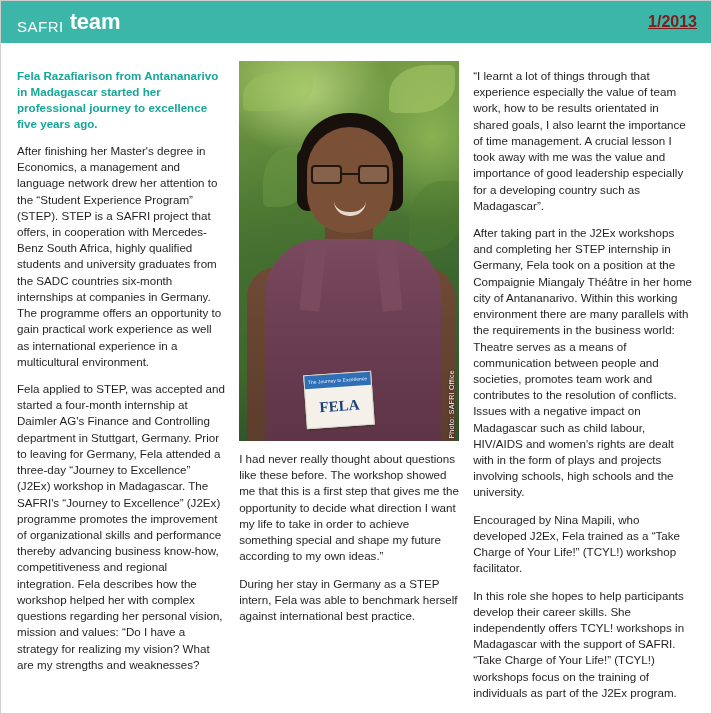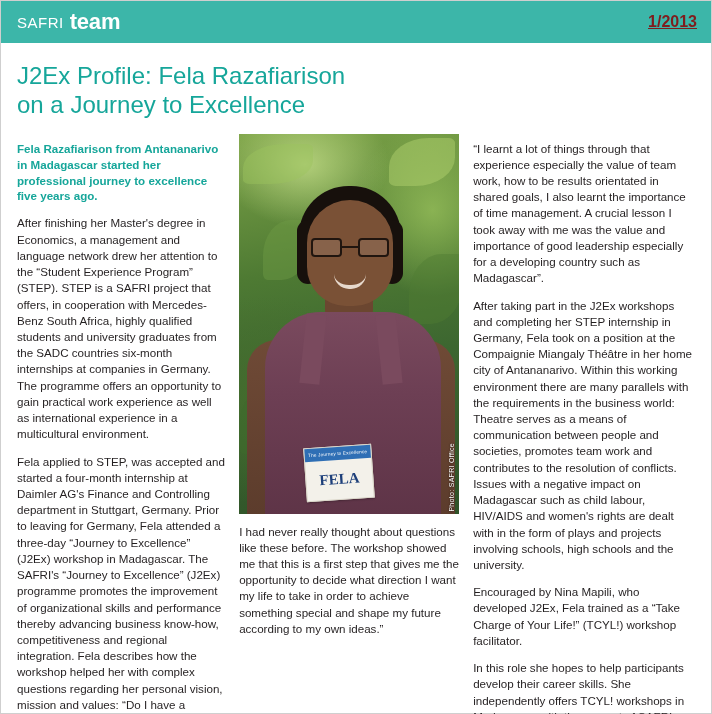--- a/index.html
+++ b/index.html
@@ -28,21 +28,21 @@
     height: 42px;
     background: #3cb6a9;
     display: flex;
     align-items: center;
     justify-content: space-between;
     padding: 0 14px 0 16px;
     box-sizing: border-box;
   }
   .brand {
     display: flex;
-    align-items: center;
+    align-items: flex-end;
     gap: 6px;
   }
   .brand-safri {
     color: #ffffff;
     font-size: 15px;
     letter-spacing: 0.5px;
   }
   .brand-news {
     color: #ffffff;
     font-size: 22px;
@@ -263,24 +263,20 @@
   <div class="header">
     <div class="brand">
       <span class="brand-safri">SAFRI</span>
       <span class="brand-news">team</span>
     </div>
     <div class="issue">1/2013</div>
   </div>
 
   <div class="content">
 
-    <h1 class="headline">
-      <span class="l1">J2Ex Profile: Fela Razafiarison</span>
-      <span class="l2">on a Journey to Excellence</span>
-    </h1>
 
     <div class="columns">
 
       <div class="col left">
         <p class="lead">Fela Razafiarison from Antananarivo in Madagascar started her professional journey to excellence five years ago.</p>
         <p>After finishing her Master's degree in Economics, a management and language network drew her attention to the “Student Experience Program” (STEP). STEP is a SAFRI project that offers, in cooperation with Mercedes-Benz South Africa, highly qualified students and university graduates from the SADC countries six-month internships at companies in Germany. The programme offers an opportunity to gain practical work experience as well as international experience in a multicultural environment.</p>
         <p>Fela applied to STEP, was accepted and started a four-month internship at Daimler AG's Finance and Controlling department in Stuttgart, Germany. Prior to leaving for Germany, Fela attended a three-day “Journey to Excellence” (J2Ex) workshop in Madagascar. The SAFRI's “Journey to Excellence” (J2Ex) programme promotes the improvement of organizational skills and performance thereby advancing business know-how, competitiveness and regional integration. Fela describes how the workshop helped her with complex questions regarding her personal vision, mission and values: “Do I have a strategy for realizing my vision? What are my strengths and weaknesses?</p>
       </div>
 
       <div class="col middle">
@@ -311,20 +307,21 @@
 
             <div class="badge">
               <div class="badge-top">The Journey to Excellence</div>
               <div class="badge-name">FELA</div>
             </div>
           </div>
           <div class="photo-credit">Photo: SAFRI Office</div>
         </div>
 
         <p>I had never really thought about questions like these before. The workshop showed me that this is a first step that gives me the opportunity to decide what direction I want my life to take in order to achieve something special and shape my future according to my own ideas.”</p>
+        <p>During her stay in Germany as a STEP intern, Fela was able to benchmark herself against international best practice.</p>
       </div>
 
       <div class="col right">
         <p>“I learnt a lot of things through that experience especially the value of team work, how to be results orientated in shared goals, I also learnt the importance of time management. A crucial lesson I took away with me was the value and importance of good leadership especially for a developing country such as Madagascar”.</p>
         <p>After taking part in the J2Ex workshops and completing her STEP internship in Germany, Fela took on a position at the Compaignie Miangaly Théâtre in her home city of Antananarivo. Within this working environment there are many parallels with the requirements in the business world: Theatre serves as a means of communication between people and societies, promotes team work and contributes to the resolution of conflicts. Issues with a negative impact on Madagascar such as child labour, HIV/AIDS and women's rights are dealt with in the form of plays and projects involving schools, high schools and the university.</p>
         <p>Encouraged by Nina Mapili, who developed J2Ex, Fela trained as a “Take Charge of Your Life!” (TCYL!) workshop facilitator.</p>
         <p>In this role she hopes to help participants develop their career skills. She independently offers TCYL! workshops in Madagascar with the support of SAFRI. “Take Charge of Your Life!” (TCYL!) workshops focus on the training of individuals as part of the J2Ex program.</p>
       </div>
 
     </div>

